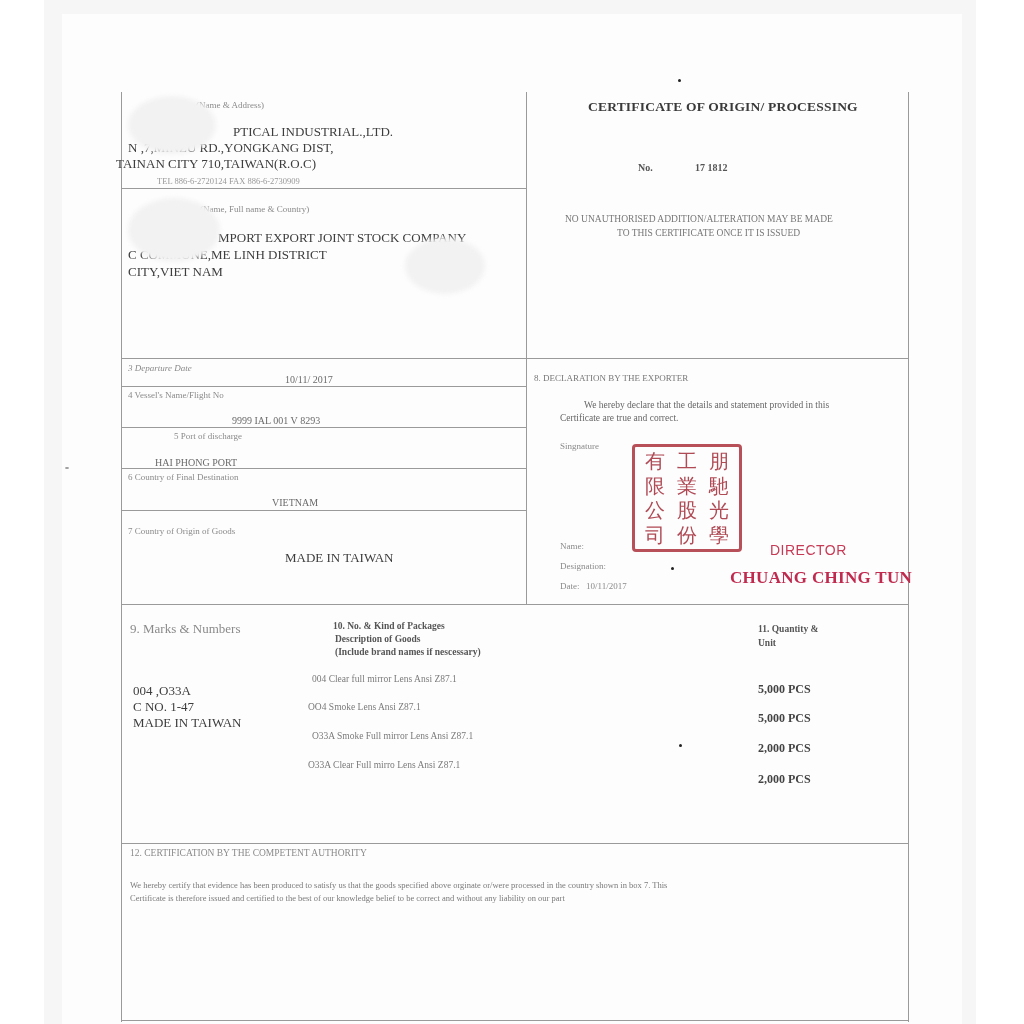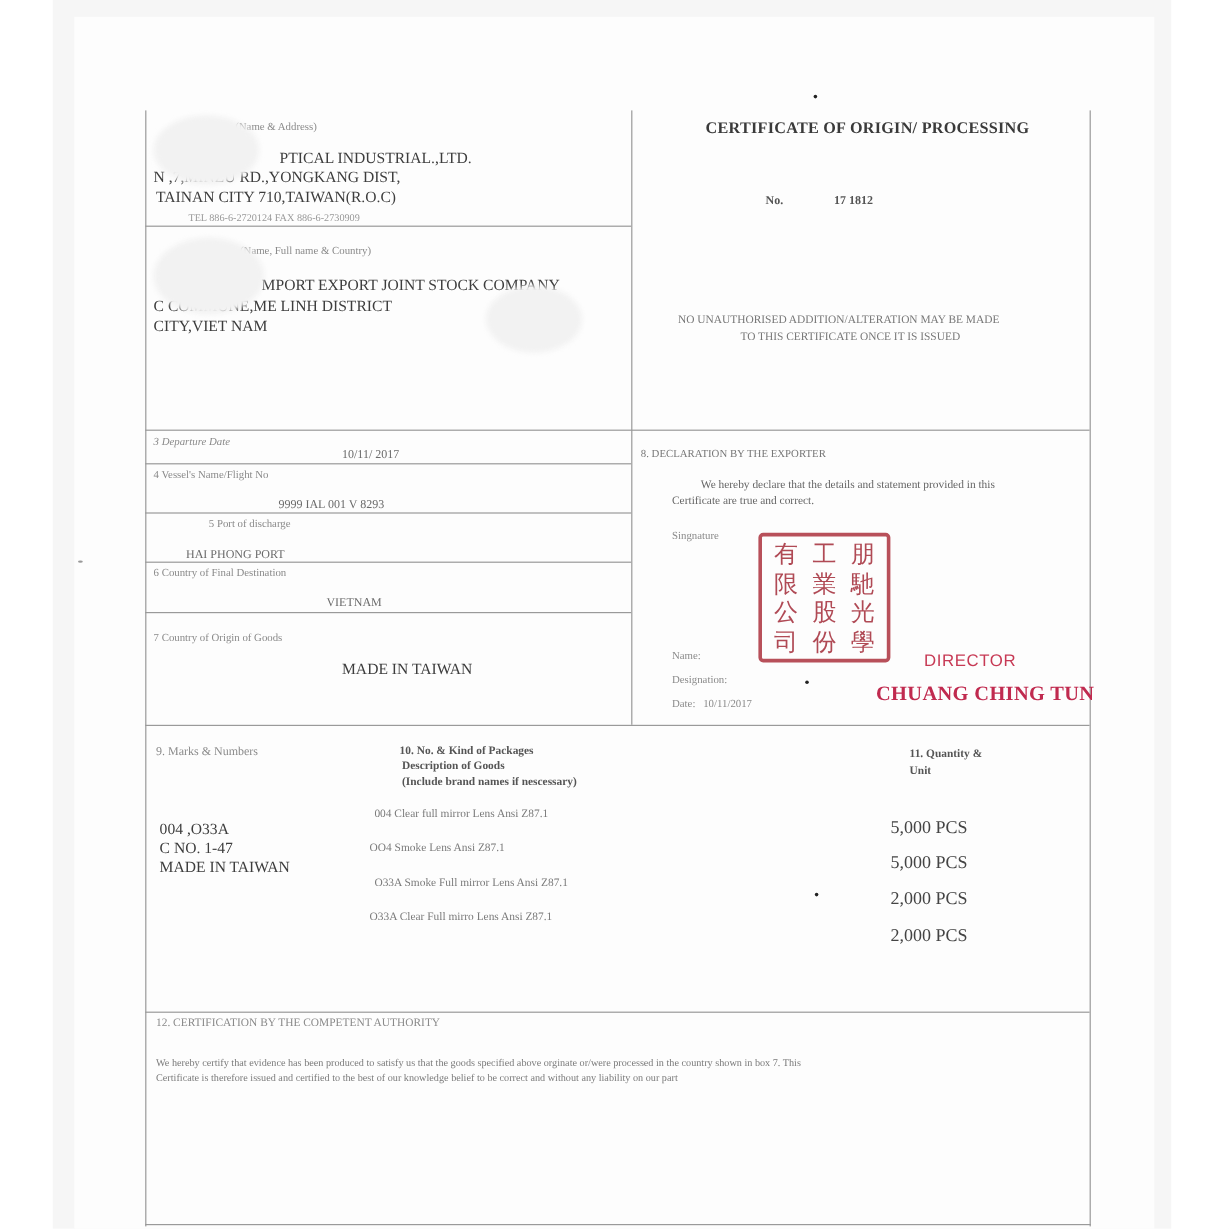--- a/index.html
+++ b/index.html
@@ -7,22 +7,22 @@
          font-family:"Liberation Serif", "DejaVu Serif", serif; color:#3a3a3a; }
   .page-band { position:absolute; left:44px; top:0; width:932px; height:1024px; background:#f6f6f6; }
   .page-inner { position:absolute; left:62px; top:14px; width:900px; height:1010px; background:#fdfdfd; }
   .hline { position:absolute; height:1px; background:#9a9a9a; }
   .vline { position:absolute; width:1px; background:#9a9a9a; }
   .lbl { position:absolute; font-size:9px; color:#8a8a8a; white-space:nowrap; }
   .val { position:absolute; font-size:10px; color:#6a6a6a; white-space:nowrap; }
   .big { position:absolute; font-size:13px; color:#3d3d3d; white-space:nowrap; line-height:16px; }
   .blur { position:absolute; background:#f2f2f2; border-radius:50%; filter:blur(2px); }
   .cert-title { position:absolute; left:588px; top:99px; font-size:13.5px; font-weight:bold; color:#3a3a3a; white-space:nowrap; letter-spacing:0.2px; }
-  .small-note { position:absolute; font-size:9.5px; color:#777; white-space:nowrap;margin-top:48px; }
-  .qty { position:absolute; left:742px; font-size:15px; font-weight:normal; color:#444; white-space:nowrap; }
+  .small-note { position:absolute; font-size:9.5px; color:#777; white-space:nowrap; }
+  .qty { position:absolute; left:758px; font-size:12px; font-weight:bold; color:#444; white-space:nowrap; }
   .goods { position:absolute; font-size:9.5px; color:#7a7a7a; white-space:nowrap; }
   .hdr-bold { position:absolute; font-size:9.5px; font-weight:bold; color:#555; white-space:nowrap; line-height:12px; }
   .seal { position:absolute; left:632px; top:444px; width:110px; height:108px; border:3px solid #b8505a; border-radius:4px;
           display:grid; grid-template-columns:repeat(3, 1fr); grid-template-rows:repeat(4, 1fr); box-sizing:border-box; padding:2px 4px; }
   .seal span { color:#b04a55; font-family:"DejaVu Sans", sans-serif; font-size:20px; line-height:24px; text-align:center; }
   .director { position:absolute; left:770px; top:542px; font-family:"Liberation Sans", "DejaVu Sans", sans-serif; font-size:14px; color:#c73a55; letter-spacing:0.5px; white-space:nowrap; }
   .signer { position:absolute; left:730px; top:568px; font-family:"Liberation Serif", serif; font-weight:bold; font-size:17px; color:#c02a4f; white-space:nowrap; letter-spacing:0.3px; }
   .dot { position:absolute; width:3px; height:3px; border-radius:50%; background:#222; }
 </style>
 </head>
@@ -42,21 +42,21 @@
 <div class="hline" style="left:121px; top:427px; width:405px;"></div>
 <div class="hline" style="left:121px; top:468px; width:405px;"></div>
 <div class="hline" style="left:121px; top:510px; width:405px;"></div>
 <div class="hline" style="left:121px; top:604px; width:787px;"></div>
 <div class="hline" style="left:121px; top:843px; width:787px;"></div>
 
 <section>
   <div class="lbl" style="left:196px; top:100px;">(Name &amp; Address)</div>
   <div class="big" style="left:233px; top:124px;">PTICAL INDUSTRIAL.,LTD.</div>
   <div class="big" style="left:128px; top:140px;">N    ,7,MINZU RD.,YONGKANG DIST,</div>
-  <div class="big" style="left:130px; top:156px;text-align:right;">TAINAN CITY 710,TAIWAN(R.O.C)</div>
+  <div class="big" style="left:116px; top:156px;text-align:right;">TAINAN CITY 710,TAIWAN(R.O.C)</div>
   <div class="val" style="left:157px; top:176px; font-size:8.5px; color:#999;">TEL 886-6-2720124  FAX 886-6-2730909</div>
   <div class="blur" style="left:128px; top:96px; width:88px; height:58px;"></div>
 </section>
 
 <section>
   <div class="lbl" style="left:200px; top:204px;">(Name, Full name &amp; Country)</div>
   <div class="big" style="left:218px; top:230px;">MPORT EXPORT JOINT STOCK COMPANY</div>
   <div class="big" style="left:128px; top:247px;">C         COMMUNE,ME LINH DISTRICT</div>
   <div class="big" style="left:128px; top:264px;">CITY,VIET NAM</div>
   <div class="blur" style="left:128px; top:198px; width:92px; height:64px;"></div>
@@ -106,21 +106,21 @@
   <div class="lbl" style="left:560px; top:541px;">Name:</div>
   <div class="lbl" style="left:560px; top:561px;">Designation:</div>
   <div class="lbl" style="left:560px; top:581px;">Date:</div>
   <div class="lbl" style="left:586px; top:581px;">10/11/2017</div>
   <div class="director">DIRECTOR</div>
   <div class="signer">CHUANG CHING TUN</div>
   <div class="dot" style="left:671px; top:567px;"></div>
 </section>
 
 <section>
-  <div class="lbl" style="left:130px; top:621px; font-size:10px;">9. Marks &amp; Numbers</div>
+  <div class="lbl" style="left:130px; top:621px; font-size:13px;">9. Marks &amp; Numbers</div>
   <div class="hdr-bold" style="left:333px; top:620px;">10. No. &amp; Kind of Packages</div>
   <div class="hdr-bold" style="left:335px; top:633px;">Description of Goods</div>
   <div class="hdr-bold" style="left:335px; top:646px;">(Include brand names if nescessary)</div>
   <div class="hdr-bold" style="left:758px; top:623px;">11. Quantity &amp;</div>
   <div class="hdr-bold" style="left:758px; top:637px;">Unit</div>
 
   <div class="big" style="left:133px; top:683px;">004 ,O33A</div>
   <div class="big" style="left:133px; top:699px;">C NO. 1-47</div>
   <div class="big" style="left:133px; top:715px;">MADE IN TAIWAN</div>
 

